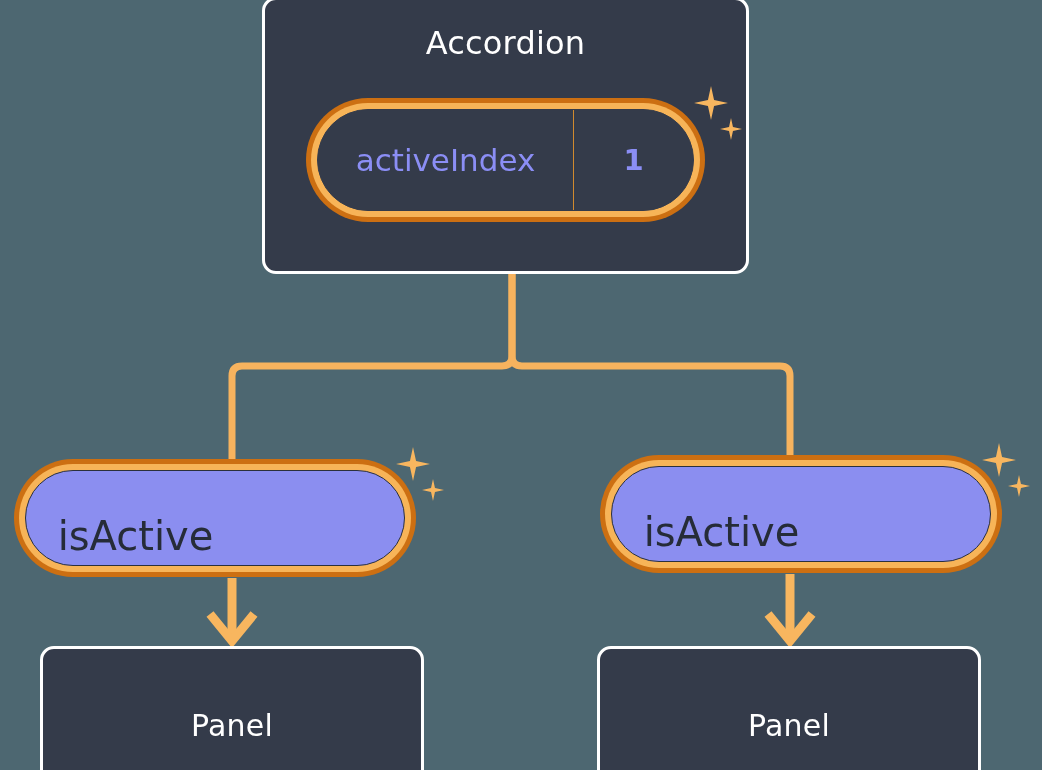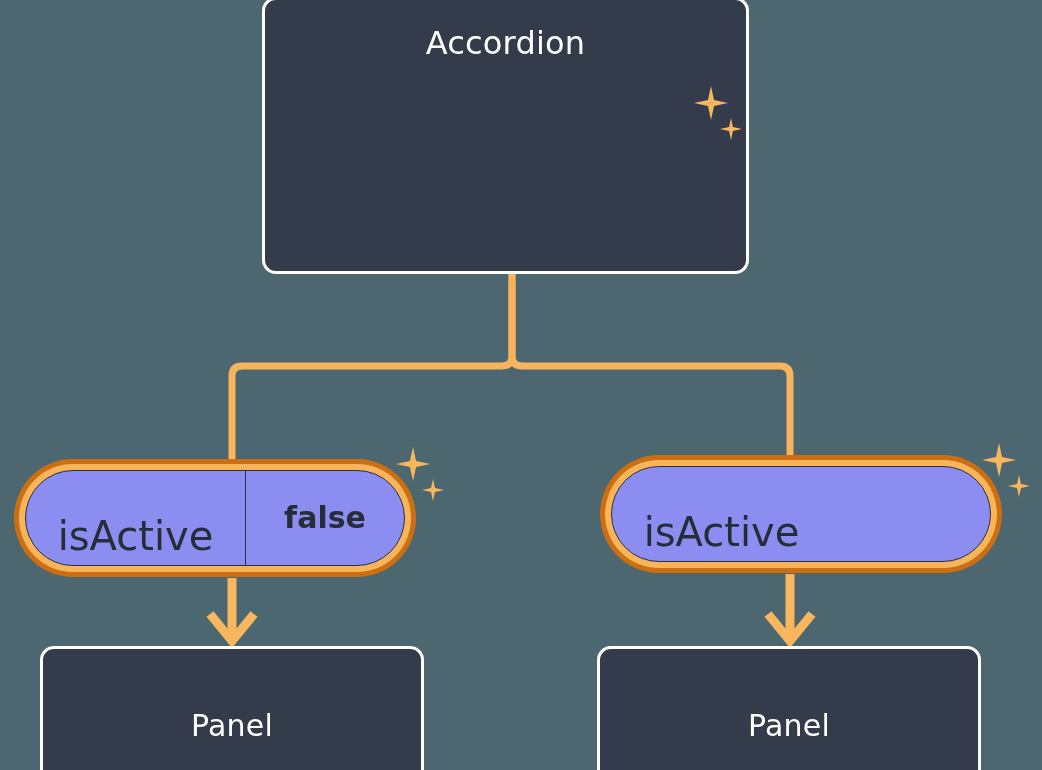--- a/index.html
+++ b/index.html
@@ -195,31 +195,40 @@
     <polyline points="210,614 232,641 254,614" fill="none" stroke="#f8b65f" stroke-width="9" stroke-linecap="butt" stroke-linejoin="miter"></polyline>
 
     <line x1="790" y1="574" x2="790" y2="640" stroke="#f8b65f" stroke-width="9" stroke-linecap="butt"></line>
     <polyline points="768,614 790,641 812,614" fill="none" stroke="#f8b65f" stroke-width="9" stroke-linecap="butt" stroke-linejoin="miter"></polyline>
   </svg>
 
   <div class="node-card root">
     <div class="card-title">Accordion</div>
   </div>
 
+  <div class="pill-wrap" id="pill-root">
+    <div class="pill">
+      <div class="pill-inner">
+        <div class="pill-face dark">
+          <div class="pill-key">activeIndex</div>
+          <div class="pill-val">1</div>
+        </div>
+      </div>
+    </div>
+  </div>
   <div class="sparkle-group" id="sparks-root">
     <div class="sparkle spark-big"></div>
     <div class="sparkle spark-small"></div>
   </div>
 
   <div class="pill-wrap pill-child" id="pill-left">
     <div class="pill">
       <div class="pill-inner">
         <div class="pill-face filled">
           <div class="pill-key">isActive</div>
-          <div class="pill-val">false</div>
         </div>
       </div>
     </div>
   </div>
   <div class="sparkle-group" id="sparks-left">
     <div class="sparkle spark-big"></div>
     <div class="sparkle spark-small"></div>
   </div>
 
   <div class="pill-wrap pill-child" id="pill-right">

